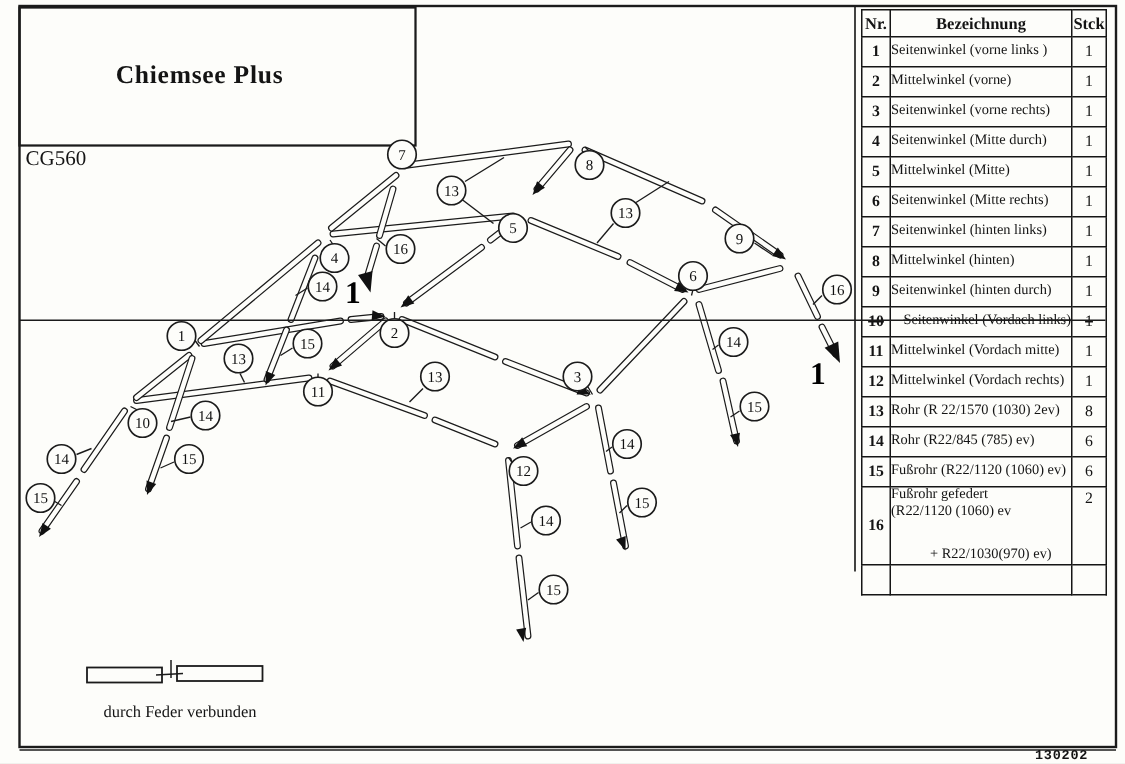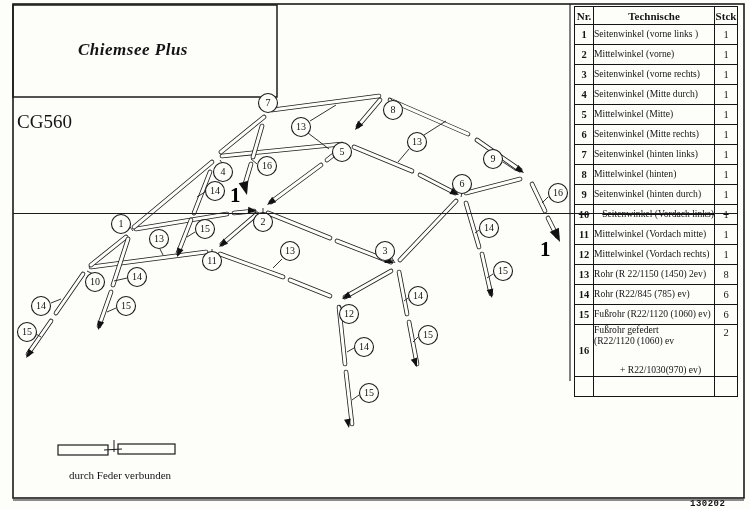--- a/index.html
+++ b/index.html
@@ -2,22 +2,22 @@
 <html><head>
 <meta charset="utf-8">
 <style>
   html,body{margin:0;padding:0;background:#e8e8e4;}
   .sheet{
     position:relative;width:750px;height:509px;background:#fdfdfa;
     font-family:"Liberation Serif","DejaVu Serif",serif;color:#141414;overflow:hidden;
   }
   svg{position:absolute;left:0;top:0;z-index:1;}
   .abs{position:absolute;z-index:2;white-space:nowrap;}
-  .title-text{left:13px;top:40px;width:240px;text-align:center;font-size:17px;font-weight:bold;letter-spacing:.5px;font-style:italic;}
-  .model-code{left:17px;top:111px;font-size:19px;}
+  .title-text{left:13px;top:40px;width:240px;text-align:center;font-size:17px;font-weight:bold;letter-spacing:.5px;}
+  .model-code{left:17px;top:99px;font-size:14px;}
   .connector-caption{left:69px;top:469px;font-size:11px;}
   .footer-note{left:37px;top:486px;font-size:11.5px;}
   .doc-number{left:690px;top:499px;font-size:9px;font-weight:bold;letter-spacing:.5px;font-family:Liberation Mono, monospace;}
   table.parts{
     position:absolute;left:574px;top:6px;width:163px;z-index:2;
     border-collapse:collapse;table-layout:fixed;background:transparent;
   }
   table.parts col.c-nr{width:19px;}
   table.parts col.c-name{width:121px;}
   table.parts col.c-qty{width:23px;}
@@ -256,21 +256,21 @@
 
   <table class="parts">
     <colgroup>
         <col class="c-nr">
         <col class="c-name">
         <col class="c-qty">
       </colgroup>
     <thead>
       <tr>
         <th>Nr.</th>
-        <th>Technische</th>
+        <th>Bezeichnung</th>
         <th>Stck</th>
       </tr>
     </thead>
     <tbody id="parts-body">
         <tr>
           <td class="nr">1</td>
           <td class="name">
             <div class="ln">Seitenwinkel (vorne links )</div>
           </td>
           <td class="qty">1</td>
@@ -348,21 +348,21 @@
         <tr>
           <td class="nr">12</td>
           <td class="name">
             <div class="ln">Mittelwinkel (Vordach rechts)</div>
           </td>
           <td class="qty">1</td>
         </tr>
         <tr>
           <td class="nr">13</td>
           <td class="name">
-            <div class="ln">Rohr (R 22/1150 (1450) 2ev)</div>
+            <div class="ln">Rohr (R 22/1570 (1030) 2ev)</div>
           </td>
           <td class="qty">8</td>
         </tr>
         <tr>
           <td class="nr">14</td>
           <td class="name">
             <div class="ln">Rohr (R22/845 (785) ev)</div>
           </td>
           <td class="qty">6</td>
         </tr>

